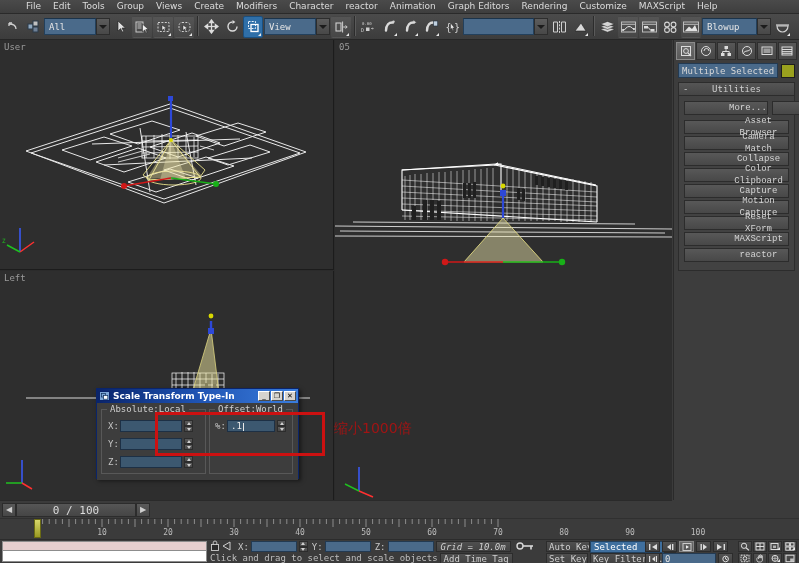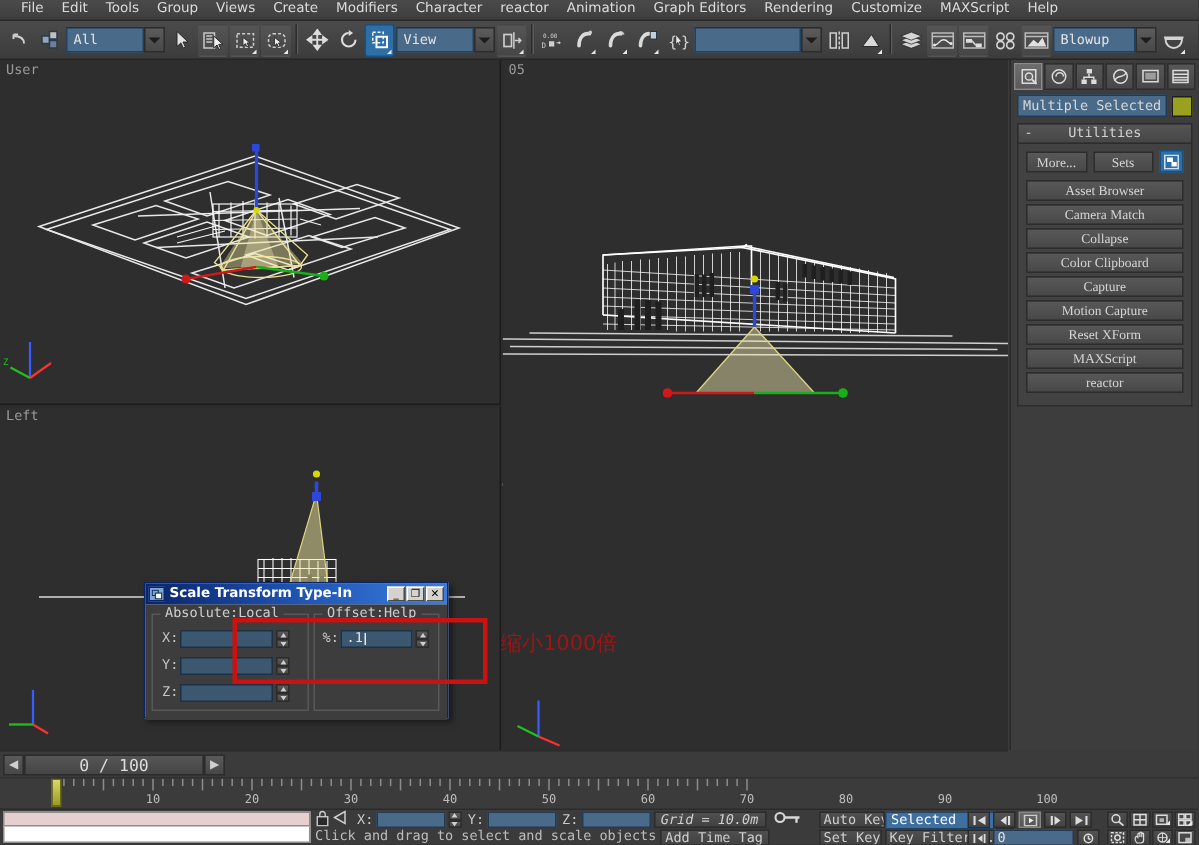--- a/index.html
+++ b/index.html
@@ -10,21 +10,21 @@
     font-size:9px; color:#c8c8c8;
     -webkit-font-smoothing:none;
   }
   #app { position:relative; width:799px; height:563px; }
 
   
   .menubar {
     position:absolute; left:0; top:0; width:799px; height:14px;
     background:linear-gradient(#4a4a4a,#3e3e3e);
     border-bottom:1px solid #2a2a2a;
-    display:flex; align-items:center; padding-left:8px;
+    display:flex; align-items:center; padding-left:20px;
   }
   .menubar .mi {
     font-size:9px; color:#dcdcdc; padding:0 6px; line-height:13px;
     white-space:nowrap; cursor:default;
   }
 
   
   .toolbar {
     position:absolute; left:0; top:14px; width:799px; height:26px;
     background:linear-gradient(#4b4b4b,#3c3c3c);
@@ -87,23 +87,23 @@
 
   .rollout { margin:4px 4px 0 4px; }
   .rhdr { height:14px; line-height:13px; background:linear-gradient(#555,#464646);
     border:1px solid #2c2c2c; font-size:9px; text-align:center; color:#d0d0d0;
     font-family:"DejaVu Sans Mono",monospace; position:relative; }
   .rhdr .mn { position:absolute; left:4px; top:0; }
   .rhdr.left { text-align:left; padding-left:4px; }
   .rbody { border:1px solid #2c2c2c; border-top:none; background:#424242; padding:4px 5px 6px 5px; }
   .mbtnrow { display:flex; gap:4px; align-items:center; margin-bottom:5px; }
   .btn { background:linear-gradient(#585858,#484848); border:1px solid #2c2c2c;
-    color:#d5d5d5; font-size:9px; font-family:Liberation Serif, serif;
+    color:#d5d5d5; font-size:9px; font-family:Liberation Mono, monospace;
     height:14px; line-height:12px; text-align:center; display:flex;
-    align-items:center; justify-content:center; }
+    align-items:center; justify-content:center;padding-left:44px; }
   .btn.full { width:100%; margin-bottom:2px; }
   .btn.half { flex:1; }
   .iconbtn { width:16px; height:15px; background:#2f6fa8; border:1px solid #1b4f7e;
     display:flex;align-items:center;justify-content:center; }
   .spacer { height:18px; }
 
   
   .timeslider { position:absolute; left:0; top:500px; width:672px; height:18px;
     background:#3b3b3b; border-top:1px solid #2a2a2a; display:flex; align-items:center; }
   .ts-nav { display:flex; align-items:center; margin-left:2px; }
@@ -1042,21 +1042,21 @@
           <span class="lb">Z:</span>
           <span class="spin-in" style="width:62px"></span>
           <span class="spin">
               <i class="up"></i>
               <i class="dn"></i>
             </span>
         </span>
       </div>
 
       <div class="grp" id="grp-off">
-        <span class="cap">Offset:Help</span>
+        <span class="cap">Offset:World</span>
         <span class="fldrow" style="left:5px; top:10px">
           <span class="lb">%:</span>
           <span class="spin-in" style="width:48px"><span>.1</span><span class="caret"></span></span>
           <span class="spin">
               <i class="up"></i>
               <i class="dn"></i>
             </span>
         </span>
       </div>
     </div>

